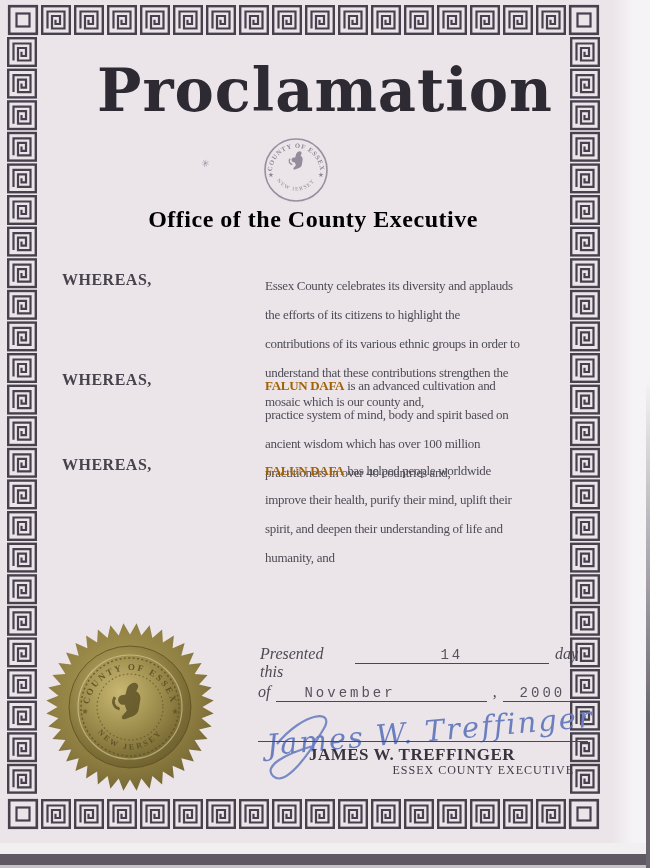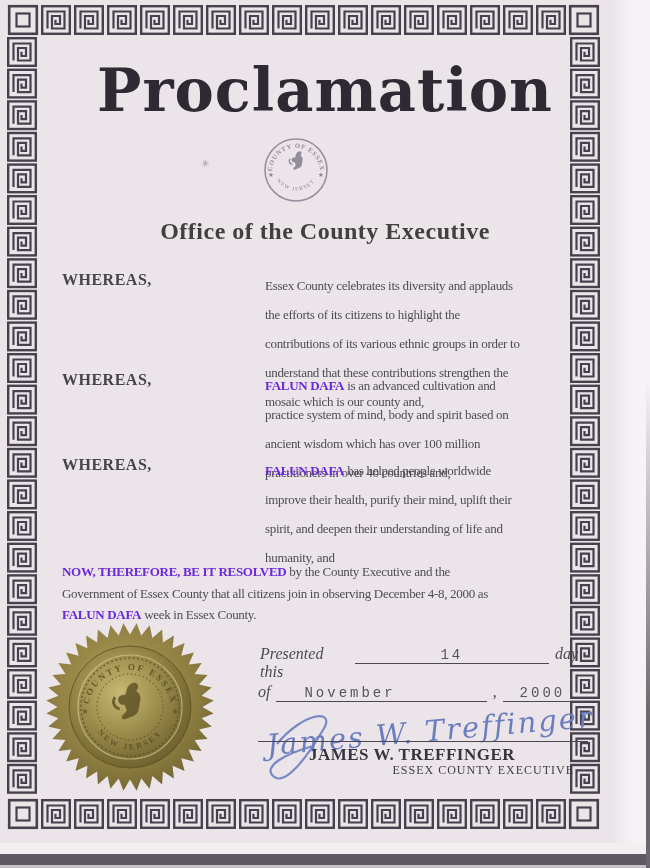--- a/index.html
+++ b/index.html
@@ -20,30 +20,30 @@
   .speck{position:absolute; left:201px; top:158px; font-size:10px; color:#9b93a1; transform:rotate(15deg);}
   
   #border-frame{position:absolute; left:0; top:0; pointer-events:none;}
   
   .title{
     position:absolute; left:75px; top:56px; width:500px; margin:0;
     text-align:center; font-family:"DejaVu Serif", serif; font-weight:bold;
     font-size:59px; letter-spacing:1px; color:#2e2a33;
   }
   .office{
-    position:absolute; left:63px; top:206px; width:500px; margin:12px;
-    text-align:center; font-size:24px; font-weight:bold; letter-spacing:0.5px; color:#404040;
+    position:absolute; left:63px; top:206px; width:500px; margin:0;
+    text-align:center; font-size:24px; font-weight:bold; letter-spacing:0.5px; color:#000000;
   }
   .county-seal{position:absolute; left:258px; top:132px;}
   
   .clause{position:absolute; left:62px; width:515px; display:flex;}
   .c1{top:271px;} .c2{top:371px;} .c3{top:456px;}
   .wlabel{flex:none; width:203px; font-weight:bold; font-size:16px; letter-spacing:0.5px; color:#46434d;}
   .wbody{flex:1; font-size:13px; letter-spacing:-0.3px; line-height:29px; white-space:pre-line;}
-  .wbody b, .resolution b{color:#6d28d9;}
+  .wbody b, .resolution b{color:#a16207;}
   .resolution{position:absolute; left:62px; top:561px; width:518px;
     font-size:13px; letter-spacing:-0.3px; line-height:21.5px; white-space:pre-line;}
   
   .gold-seal{position:absolute; left:45px; top:622px;}
   
   .pres-row{position:absolute; display:flex; align-items:baseline; font-style:italic; font-size:16px; color:#4c4a54;}
   .row1{left:260px; top:645px; width:318px;}
   .row2{left:258px; top:683px; width:330px;}
   .fill-line{display:inline-block; border-bottom:1.3px solid #4b4650; text-align:center; margin:0 6px;}
   .mono{font-family:"Liberation Mono", monospace; font-style:normal; font-size:14px; letter-spacing:3px; color:#55535d;}
@@ -207,23 +207,20 @@
 practitioners in over 40 countries and,</span></div>
   </div>
   <div class="clause c3">
     <div class="wlabel">WHEREAS,</div>
     <div class="wbody"><b>FALUN DAFA</b><span> has helped people worldwide
 improve their health, purify their mind, uplift their
 spirit, and deepen their understanding of life and
 humanity, and</span></div>
   </div>
 
-  <div class="resolution"><b>NOW, THEREFORE, BE IT RESOLVED</b><span> by the County Executive and the
-Government of Essex County that all citizens join in observing December 4-8, 2000 as
-</span><b>FALUN DAFA</b><span> week in Essex County.</span></div>
 
   <svg class="gold-seal" width="170" height="170" viewBox="0 0 170 170">
     <defs>
       <radialGradient id="goldBurst" cx="45%" cy="40%" r="75%">
         <stop offset="0%" stop-color="#b3a259"></stop>
         <stop offset="60%" stop-color="#8c7c40"></stop>
         <stop offset="100%" stop-color="#645729"></stop>
       </radialGradient>
       <radialGradient id="goldDisc" cx="42%" cy="38%" r="68%">
         <stop offset="0%" stop-color="#c9b873"></stop>

